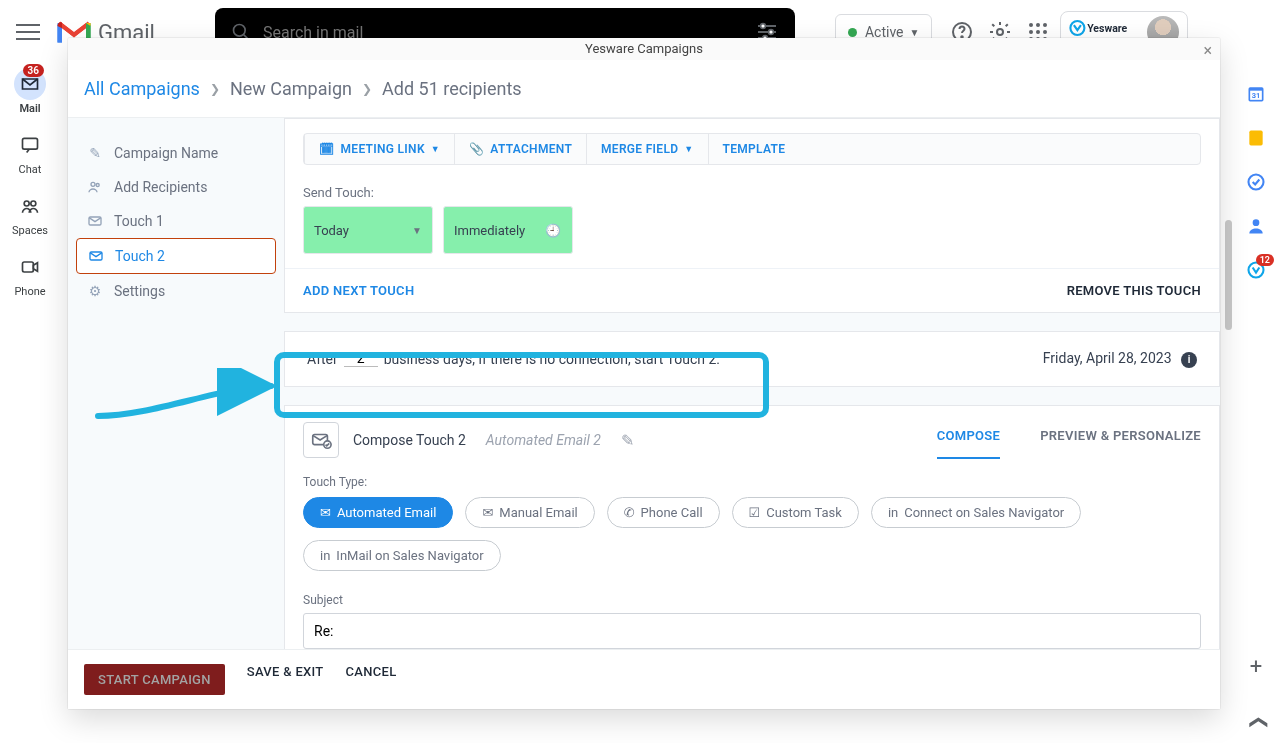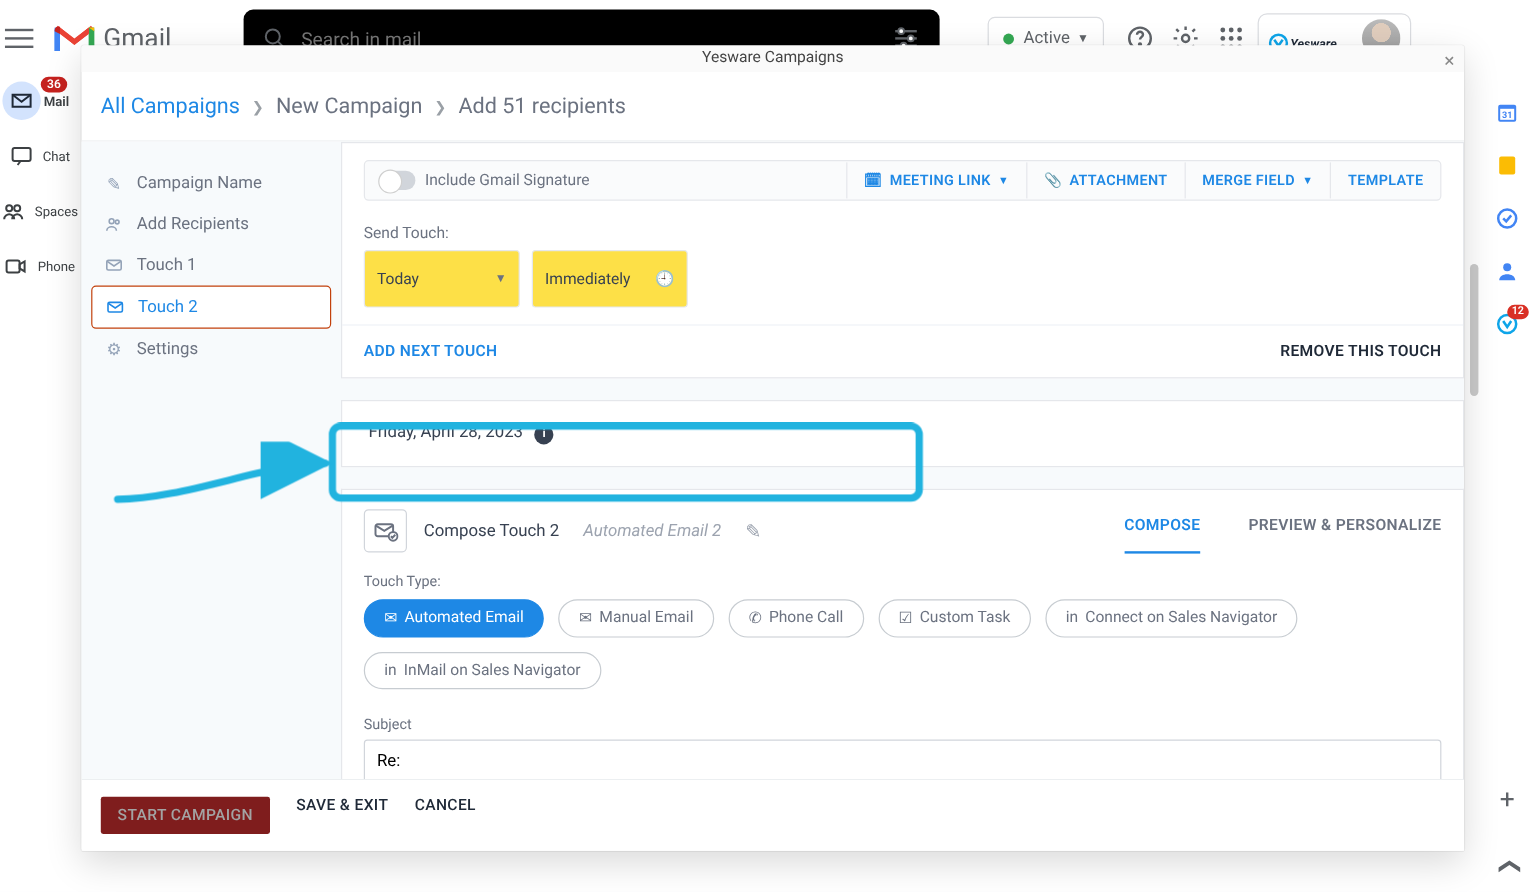--- a/index.html
+++ b/index.html
@@ -1,52 +1,52 @@
 <!DOCTYPE html>
 <html><head>
 <meta charset="utf-8">
 <style>
 * { box-sizing: border-box; margin: 0; padding: 0; font-family: -apple-system, BlinkMacSystemFont, "Segoe UI", Roboto, Arial, sans-serif; }
 html, body { width: 1280px; height: 743px; overflow: hidden; background: #fff; }
 
 
 .gmail-top {
   position: absolute; top:0; left:0; right:0; height:64px;
-  display:flex; align-items:center; padding:0 4px;
+  display:flex; align-items:center; padding:0 16px;
 }
 .hamburger { width:24px; height:24px; color:#5f6368; cursor:pointer; }
 .gmail-logo { display:flex; align-items:center; margin-left:16px; }
 .gmail-logo svg { width:36px; height:28px; }
 .gmail-logo-text { font-size:22px; color:#5f6368; margin-left:6px; }
 .search-bar {
   margin-left:60px; background:#000000; border-radius:8px; height:48px; width:580px;
   display:flex; align-items:center; padding:0 16px; color:#5f6368;
 }
 .search-bar input {
   flex:1; border:none; background:transparent; font-size:16px; outline:none; margin-left:12px; color:#5f6368;
 }
 .search-tune { width:24px; }
 .status-pill {
   margin-left:40px; border:1px solid #dadce0; border-radius:6px; height:36px;
   display:flex; align-items:center; padding:0 12px; font-size:14px; color:#5f6368;
 }
 .status-dot { width:9px; height:9px; background:#34a853; border-radius:50%; margin-right:8px; }
 .top-icons { display:flex; align-items:center; gap:14px; margin-left:18px; }
 .top-icons .ic { width:24px; height:24px; color:#5f6368; }
-.yesware-brand { margin-left:10px; display:flex; align-items:flex-end; gap:8px; border:1px solid #dadce0; border-radius:8px; padding:4px 8px;font-style:italic;}
+.yesware-brand { margin-left:10px; display:flex; align-items:flex-start; gap:8px; border:1px solid #dadce0; border-radius:8px; padding:4px 8px;}
 .yesware-brand svg { width:70px; height:24px; }
 .avatar { width:32px; height:32px; border-radius:50%; background:#ccc; background-image: radial-gradient(circle at 50% 35%, #e0cdbd 30%, transparent 31%), linear-gradient(#bbb,#999); }
 
 
 .left-rail {
   position:absolute; top:64px; left:0; width:60px; bottom:0;
   display:flex; flex-direction:column; align-items:center; padding-top:4px; gap:14px;
   font-size:11px; color:#3c4043;
 }
-.rail-item { display:flex; flex-direction:row; align-items:center; gap:2px; position:relative; }
+.rail-item { display:flex; flex-direction:column; align-items:center; gap:2px; position:relative; }
 .rail-icon { width:32px; height:32px; border-radius:16px; display:flex; align-items:center; justify-content:center; }
 .rail-icon.active { background:#d3e3fd; }
 .rail-badge { position:absolute; top:-4px; right:2px; background:#c5221f; color:#fff; font-size:10px; border-radius:10px; padding:1px 5px; font-weight:600;}
 
 
 .right-panel {
   position:absolute; top:64px; right:0; width:48px; bottom:0; display:flex; flex-direction:column;
   align-items:center; padding-top:20px; gap:24px;
 }
 .rp-ic { width:20px; height:20px; position:relative; }
@@ -82,21 +82,21 @@
 
 
 .toolbar-row { display:flex; align-items:center; border:1px solid #e5e7eb; border-radius:4px; background:#fafbfc; }
 .toggle-cell { display:flex; align-items:center; gap:8px; padding:8px 12px; flex:1; font-size:13px; color:#6b7280;}
 .toggle { width:30px; height:16px; background:#d1d5db; border-radius:8px; position:relative; }
 .toggle::after { content:""; position:absolute; top:-1px; left:-1px; width:18px; height:18px; background:#fff; border:1px solid #cfcfcf; border-radius:50%; }
 .tool-btn { border-left:1px solid #e5e7eb; padding:8px 14px; font-size:12px; font-weight:600; color:#1e88e5; cursor:pointer; display:flex; align-items:center; gap:6px; letter-spacing:.3px;}
 
 .send-label { font-size:13px; color:#6b7280; margin:20px 0 6px 0;}
 .send-row { display:flex; gap:10px; }
-.select { border:1px solid #e5e7eb; background:#fde047; height:48px; border-radius:3px; display:flex; align-items:center; justify-content:space-between; padding:0 10px; font-size:13px; color:#374151; min-width:130px; cursor:pointer;}
+.select { border:1px solid #e5e7eb; background:#86efac; height:48px; border-radius:3px; display:flex; align-items:center; justify-content:space-between; padding:0 10px; font-size:13px; color:#374151; min-width:130px; cursor:pointer;}
 .select .chev { color:#6b7280; font-size:10px; }
 
 .action-row { display:flex; justify-content:space-between; padding:14px 18px; border-top:1px solid #eef2f7; font-size:13px; font-weight:600; letter-spacing:.3px;}
 .add-next { color:#1e88e5; cursor:pointer; }
 .remove-touch { color:#1f2937; cursor:pointer; }
 
 
 .delay-card { background:#fff; border:1px solid #e5e7eb; padding:18px 22px; display:flex; align-items:center; justify-content:space-between; margin-bottom:18px; font-size:14px; color:#374151;}
 .delay-left { display:flex; align-items:center; gap:6px;}
 .delay-input { width:34px; border:none; border-bottom:1px solid #bbb; text-align:center; font-size:14px; outline:none; }
@@ -334,24 +334,20 @@
         <span class="sidebar-ic">⚙</span>
         <span>Settings</span>
       </div>
     </div>
 
     <div class="content">
 
       <div class="card">
         <div class="card-inner">
           <div class="toolbar-row">
-            <div class="toggle-cell">
-              <div class="toggle"></div>
-              <span>Include Gmail Signature</span>
-            </div>
             <div class="tool-btn">
               <span>🗓</span>
               <span>MEETING LINK</span>
               <span style="font-size:9px">▼</span>
             </div>
             <div class="tool-btn">
               <span>📎</span>
               <span>ATTACHMENT</span>
             </div>
             <div class="tool-btn">
@@ -375,20 +371,25 @@
             </div>
           </div>
         </div>
         <div class="action-row">
           <span class="add-next">ADD NEXT TOUCH</span>
           <span class="remove-touch">REMOVE THIS TOUCH</span>
         </div>
       </div>
 
       <div class="delay-card">
+        <div class="delay-left">
+          <span>After</span>
+          <input class="delay-input" value="2" style="">
+          <span>business days, if there is no connection, start Touch 2.</span>
+        </div>
         <div>
           <span>Friday, April 28, 2023</span>
           <span class="info-ic">i</span>
         </div>
       </div>
 
       <div class="card" style="border-bottom:none;padding-bottom:10px">
         <div class="compose-head">
           <div class="compose-left">
             <div class="compose-icon">

